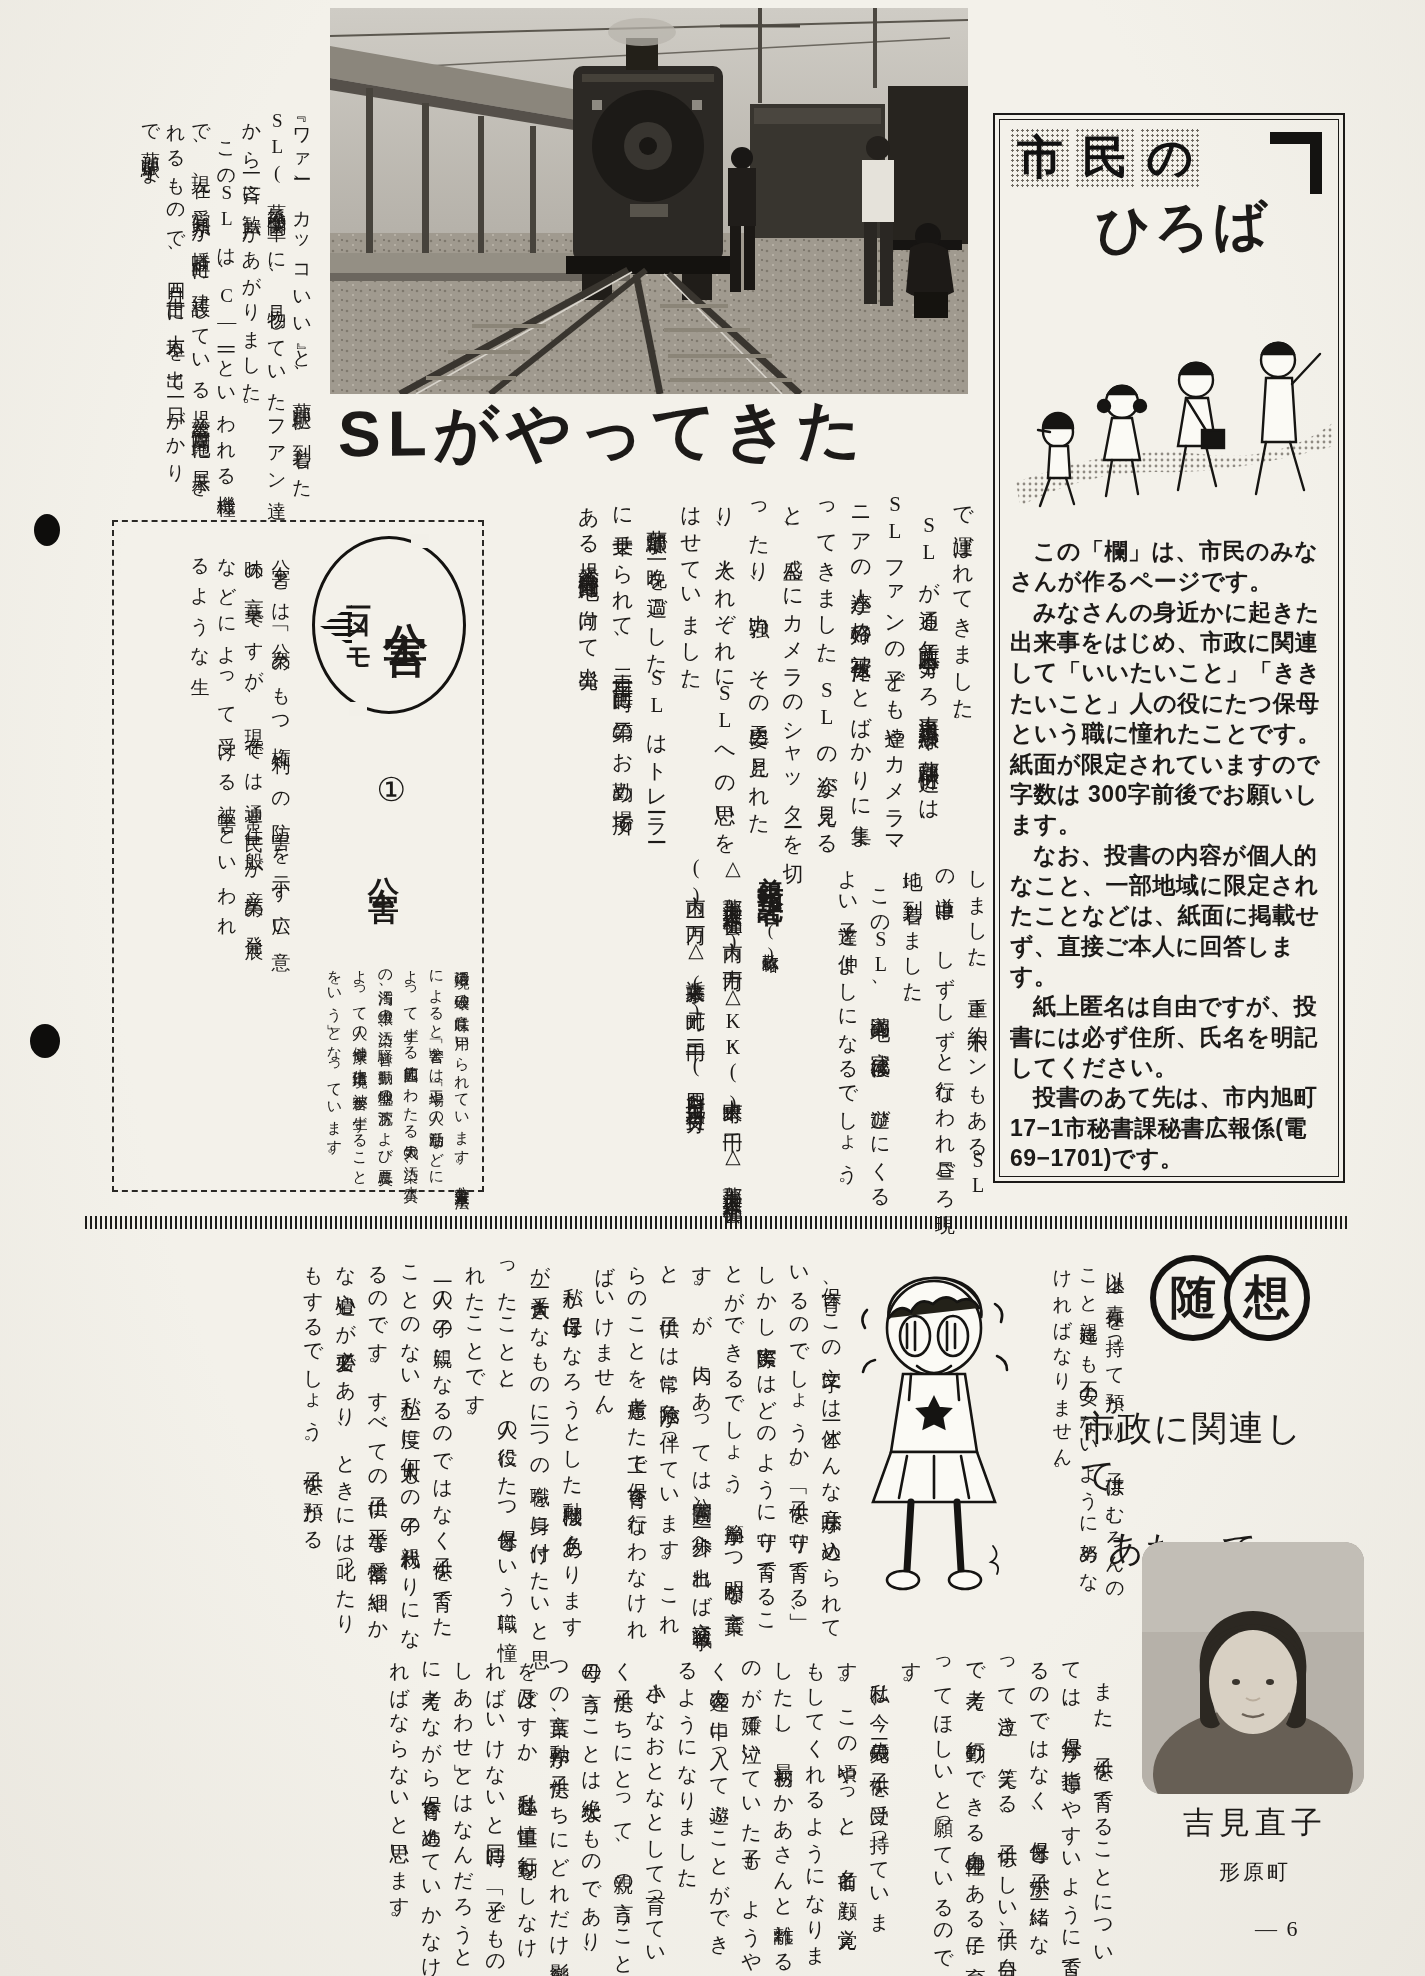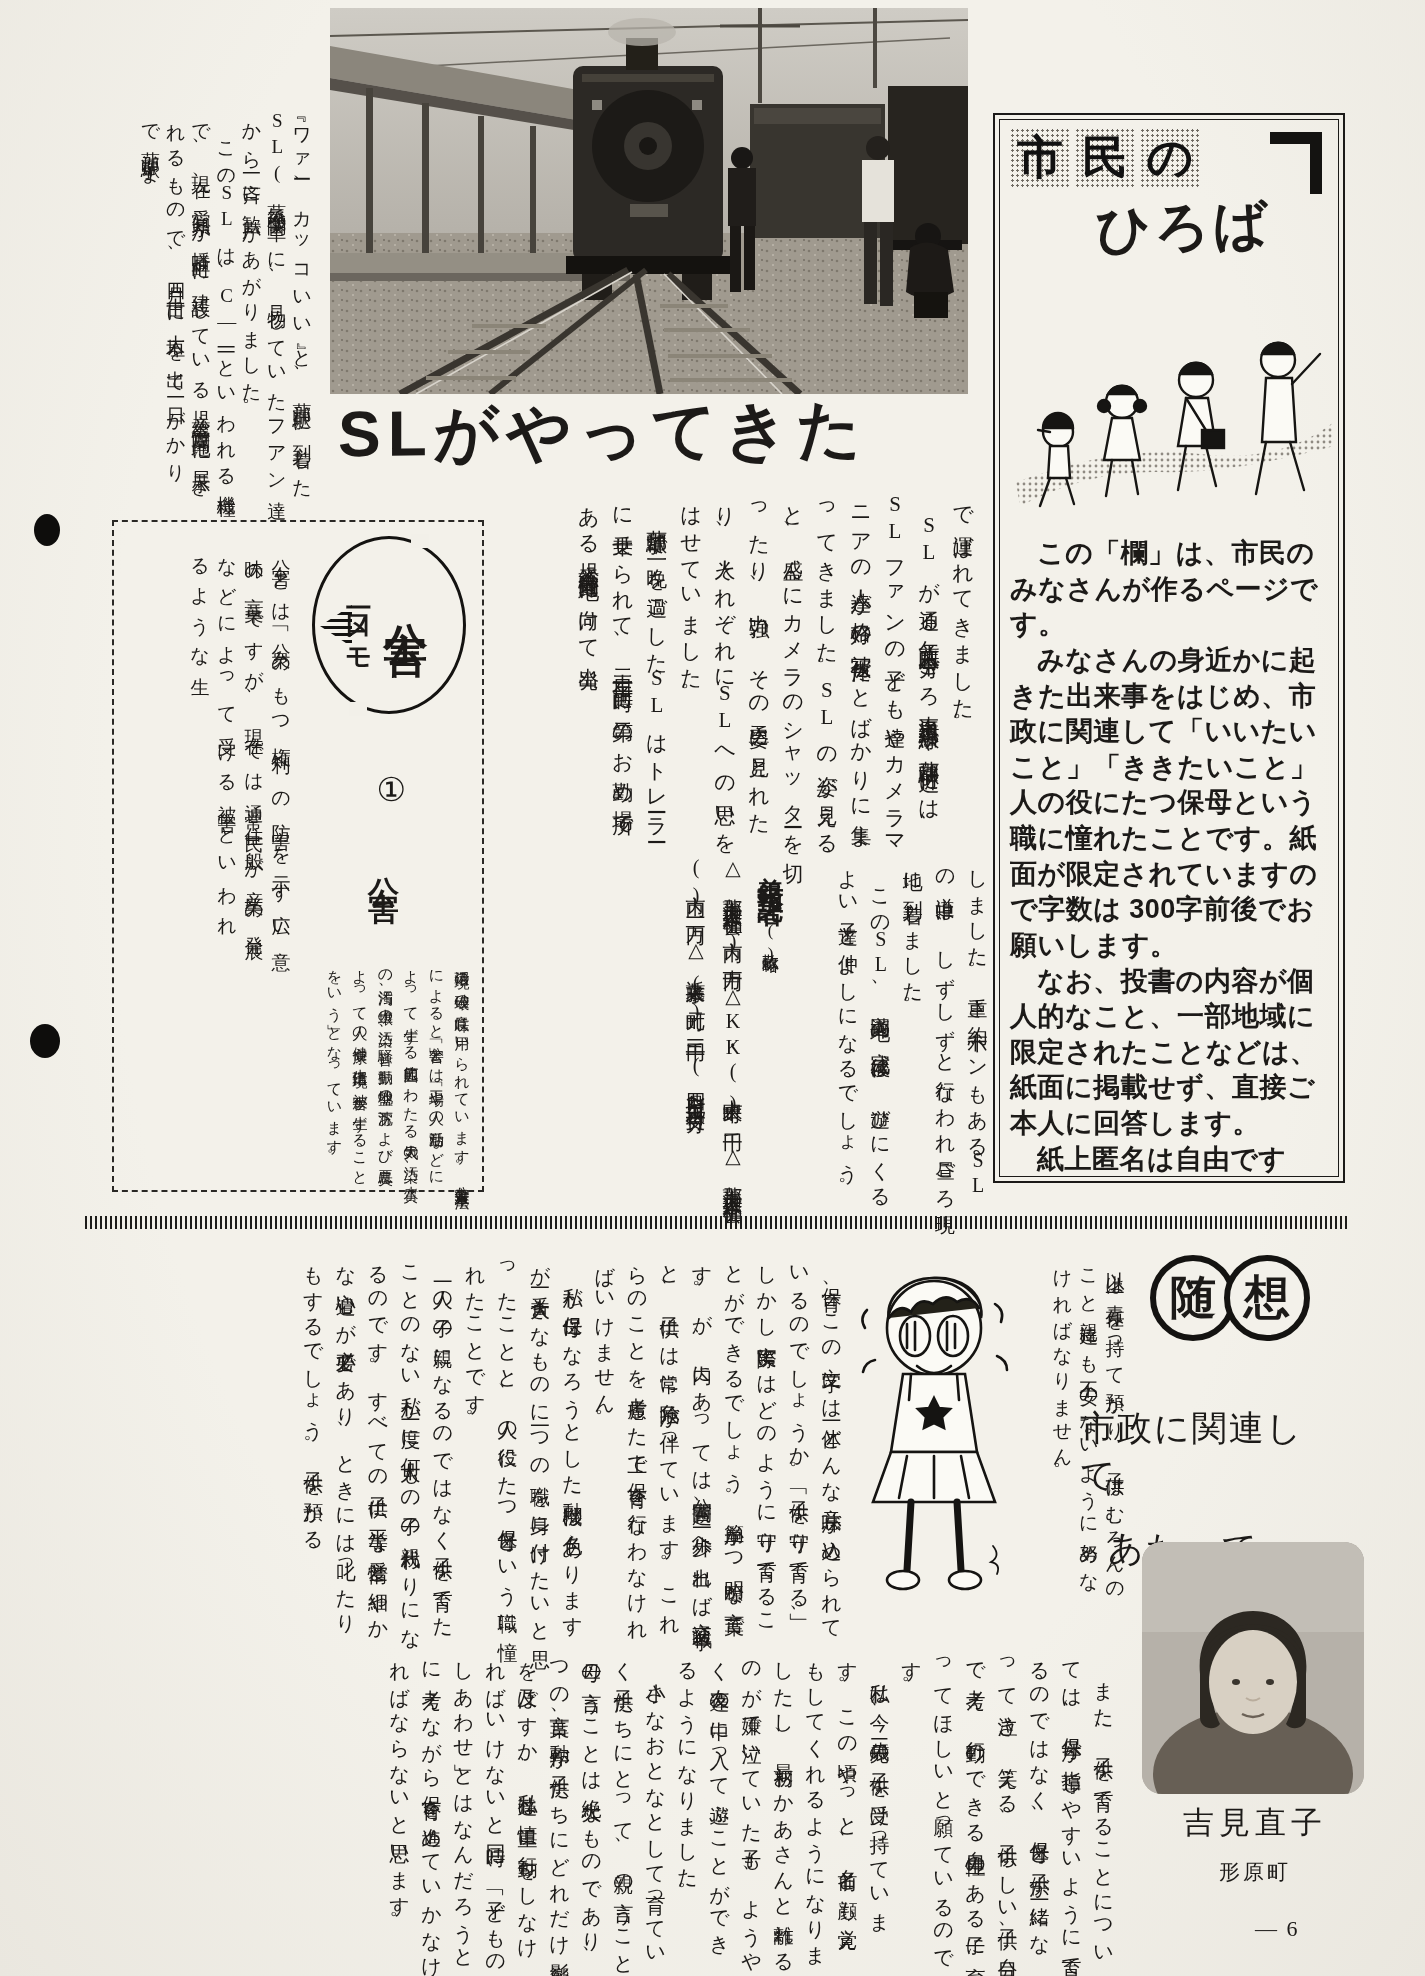--- a/index.html
+++ b/index.html
@@ -68,21 +68,21 @@
   .stamp-row{display:flex;gap:5px;}
   .stamp{width:60px;height:60px;display:flex;align-items:center;justify-content:center;
     font-weight:900;font-size:46px;font-family:"Liberation Sans","DejaVu Sans",sans-serif;color:#111;
     background:radial-gradient(#6f6a62 1.1px,transparent 1.3px);background-size:5px 5px;}
   .hook{position:absolute;right:6px;top:4px;width:52px;height:62px;
     border-top:12px solid #141311;border-right:12px solid #141311;box-sizing:border-box;}
   .hiroba{margin:2px 0 0 86px;font-weight:900;font-size:54px;letter-spacing:3px;
     font-family:"Liberation Sans","DejaVu Sans",sans-serif;transform:rotate(-2deg);white-space:nowrap;}
   .kids{margin:4px 0 6px 0;}
   .cbody{font-family:"Liberation Sans","DejaVu Sans",sans-serif;font-weight:600;
-    font-size:27px;line-height:1.32;letter-spacing:0.5px;}
+    font-size:23px;line-height:1.32;letter-spacing:0.5px;}
   .cbody p{text-indent:1em;}
 
   
   .divider{position:absolute;left:85px;top:1216px;width:1262px;height:13px;
     background:repeating-linear-gradient(90deg,#1d1c1a 0 2px,transparent 2px 5px);}
 
   
   .essay-band1{position:absolute;left:88px;top:1252px;width:760px;height:394px;
     font-size:20px;letter-spacing:3px;line-height:1.62;}
   .essay-side{position:absolute;left:1022px;top:1256px;width:106px;height:352px;

